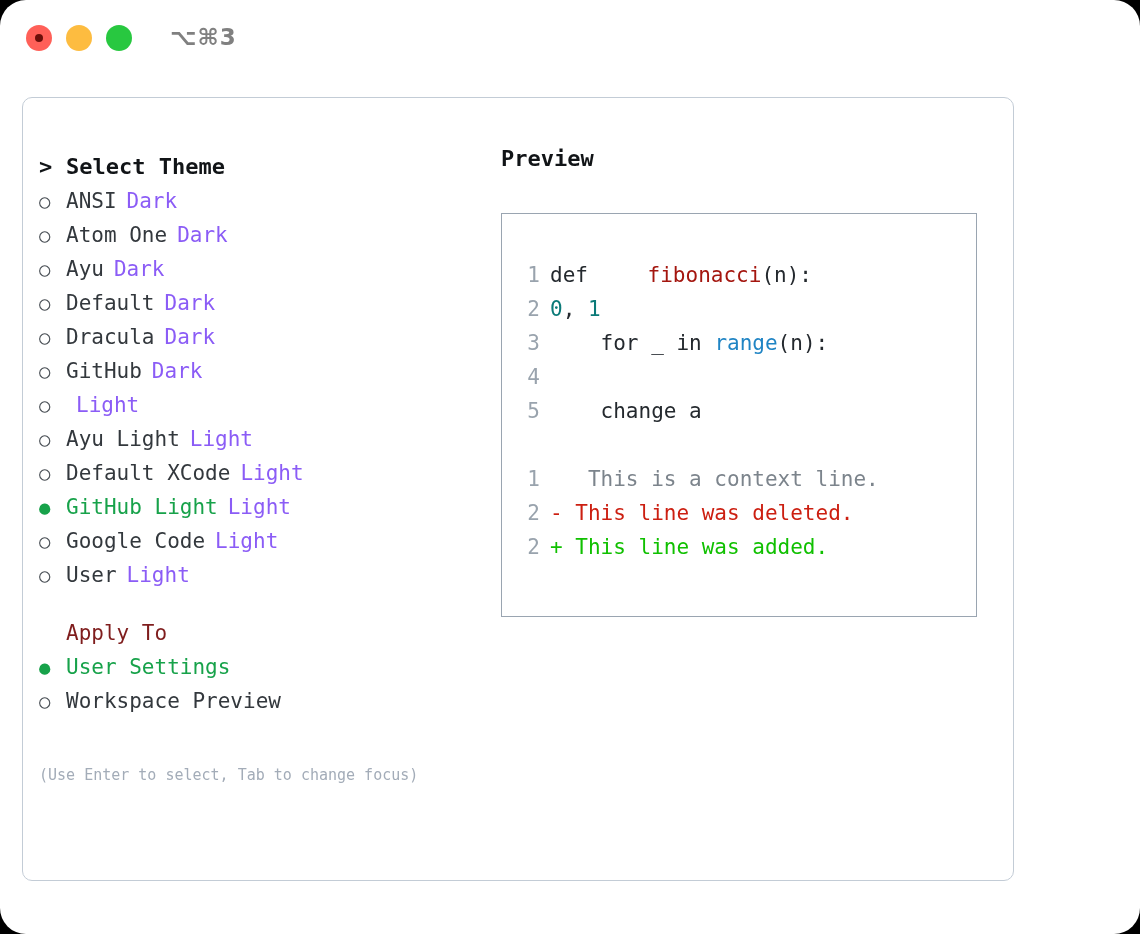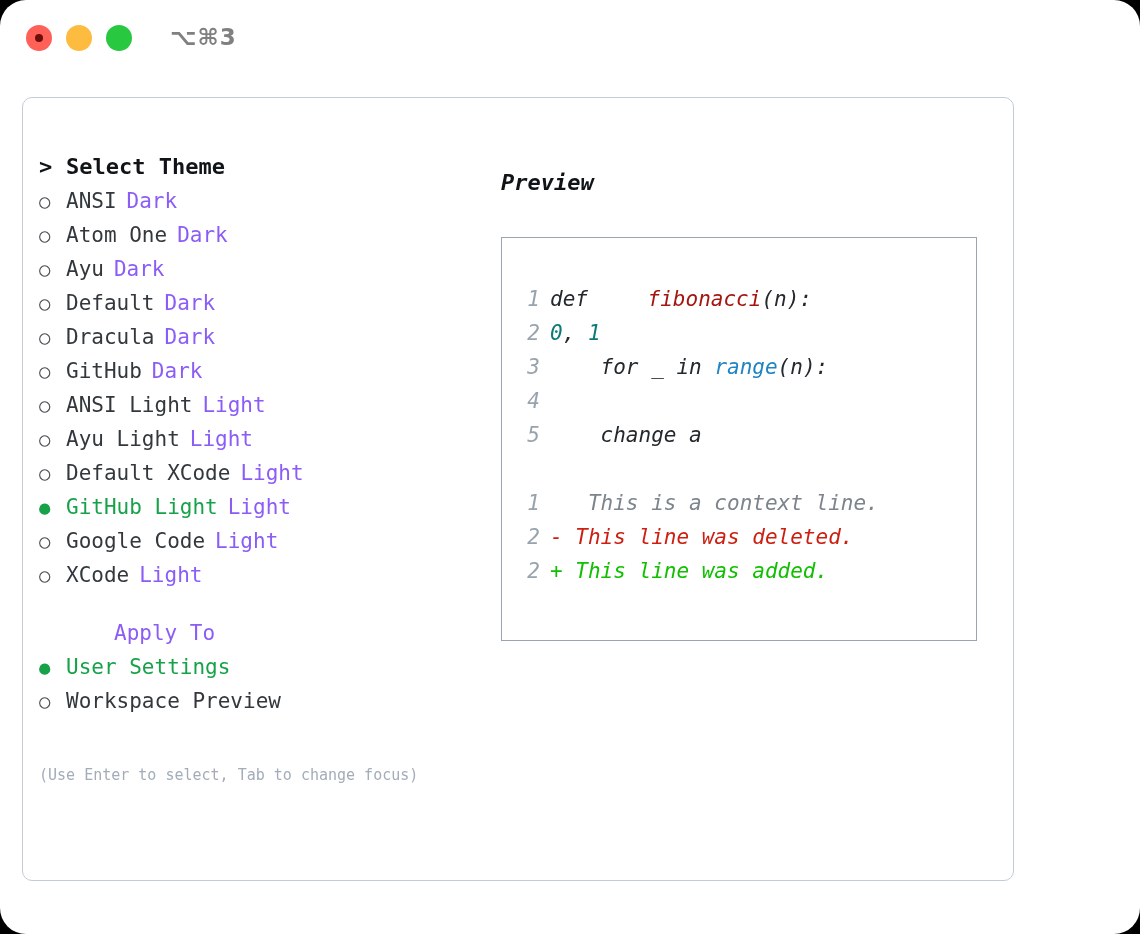--- a/index.html
+++ b/index.html
@@ -124,45 +124,43 @@
     color: #8b5cf6;
     margin-left: 10px;
   }
 
   .section-title {
     display: flex;
     align-items: center;
     height: 34px;
     font-size: 21px;
     line-height: 34px;
-    color: #8b5cf6;
-    white-space: pre;
-    gap: 48px;
+    color: #7f1d1d;
+    white-space: pre;
   }
   .section-title .marker { color: transparent; }
 
   .spacer-sm { height: 24px; }
   .spacer-md { height: 36px; }
 
   .hint {
     margin-top: 4px;
     font-size: 15px;
     line-height: 34px;
     color: #a3acb8;
     width: 400px;
     white-space: pre-wrap;
   }
 
   
   .right-col {
     position: absolute;
     left: 478px;
-    top: 68px;
+    top: 44px;
     width: 500px;
-    font-style: italic;
   }
   .preview-title {
     font-size: 22px;
     font-weight: bold;
     color: #111417;
     line-height: 34px;
     white-space: pre;
   }
   .preview-box {
     margin-top: 37px;
@@ -234,36 +232,36 @@
         <div class="row">
           <span class="marker">○</span><span class="label">Default</span><span class="tag">Dark</span>
         </div>
         <div class="row">
           <span class="marker">○</span><span class="label">Dracula</span><span class="tag">Dark</span>
         </div>
         <div class="row">
           <span class="marker">○</span><span class="label">GitHub</span><span class="tag">Dark</span>
         </div>
         <div class="row">
-          <span class="marker">○</span><span class="label">ANSI Light</span><span class="tag">Light</span>
+          <span class="marker">○</span><span class="tag">Light</span>
         </div>
         <div class="row">
           <span class="marker">○</span><span class="label">Ayu Light</span><span class="tag">Light</span>
         </div>
         <div class="row">
           <span class="marker">○</span><span class="label">Default XCode</span><span class="tag">Light</span>
         </div>
         <div class="row">
           <span class="marker selected">●</span><span class="label selected">GitHub Light</span><span class="tag">Light</span>
         </div>
         <div class="row">
           <span class="marker">○</span><span class="label">Google Code</span><span class="tag">Light</span>
         </div>
         <div class="row">
-          <span class="marker">○</span><span class="label">XCode</span><span class="tag">Light</span>
+          <span class="marker">○</span><span class="label">User</span><span class="tag">Light</span>
         </div>
       </div>
 
       <div class="spacer-sm"></div>
 
       <div class="section-title">
         <span class="marker">&nbsp;</span><span>Apply To</span>
       </div>
 
       <div>

